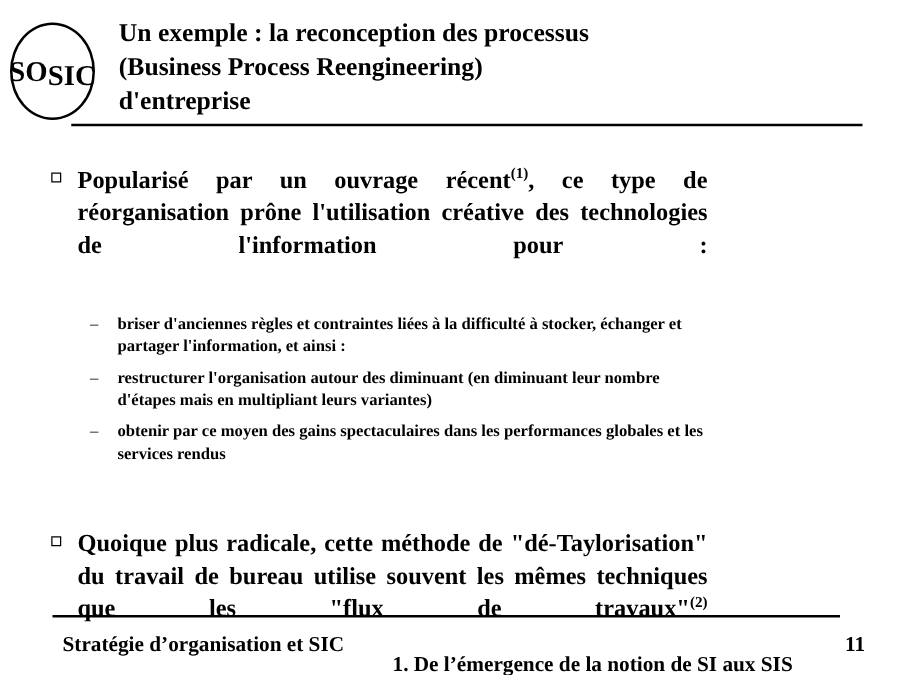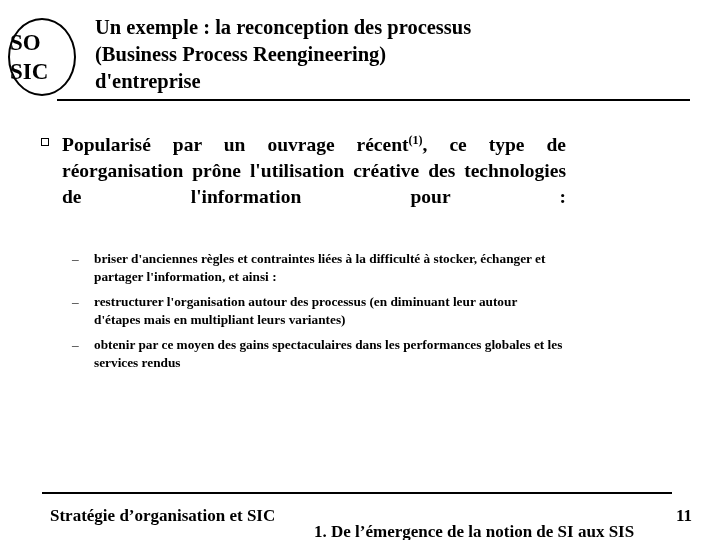--- a/index.html
+++ b/index.html
@@ -27,22 +27,22 @@
 
   .logo {
     position: absolute;
     left: 8px;
     top: 18px;
     width: 64px;
     height: 74px;
     border: 2.5px solid #000;
     border-radius: 50%;
     display: flex;
-    flex-direction: column;
-    align-items: flex-start;
+    flex-direction: row;
+    align-items: center;
     justify-content: center;
     line-height: 1.0;
   }
   .logo-line {
     font-weight: bold;
     font-size: 23px;
     letter-spacing: 0px;
   }
   .logo-line.l2 { margin-top: 6px; }
 
@@ -194,32 +194,36 @@
 
   <div class="sublist">
 
     <div class="bullet-l2">
       <span class="dash">–</span>
       <span>briser d'anciennes règles et contraintes liées à la difficulté à stocker, échanger et partager l'information, et ainsi :</span>
     </div>
 
     <div class="bullet-l2">
       <span class="dash">–</span>
-      <span>restructurer l'organisation autour des processus (en diminuant leur autour d'étapes mais en multipliant leurs variantes)</span>
+      <span>restructurer l'organisation autour des diminuant (en diminuant leur nombre d'étapes mais en multipliant leurs variantes)</span>
     </div>
 
     <div class="bullet-l2">
       <span class="dash">–</span>
       <span>obtenir par ce moyen des gains spectaculaires dans les performances globales et les services rendus</span>
     </div>
 
   </div>
 
   <div class="gap"></div>
 
+  <div class="bullet-l1">
+    <span class="sq"></span>
+    <span class="txt"><span>Quoique plus radicale, cette méthode de "dé-Taylorisation" du travail de bureau utilise souvent les mêmes techniques que les "flux de travaux"</span><sup>(2)</sup><span></span></span>
+  </div>
 
 </div>
 
 <div class="footer-rule"></div>
 
 <div class="footer">
   <span class="footer-left">Stratégie d’organisation et SIC</span>
   <span class="footer-center">1. De l’émergence de la notion de SI aux SIS</span>
   <span class="footer-page">11</span>
 </div>

